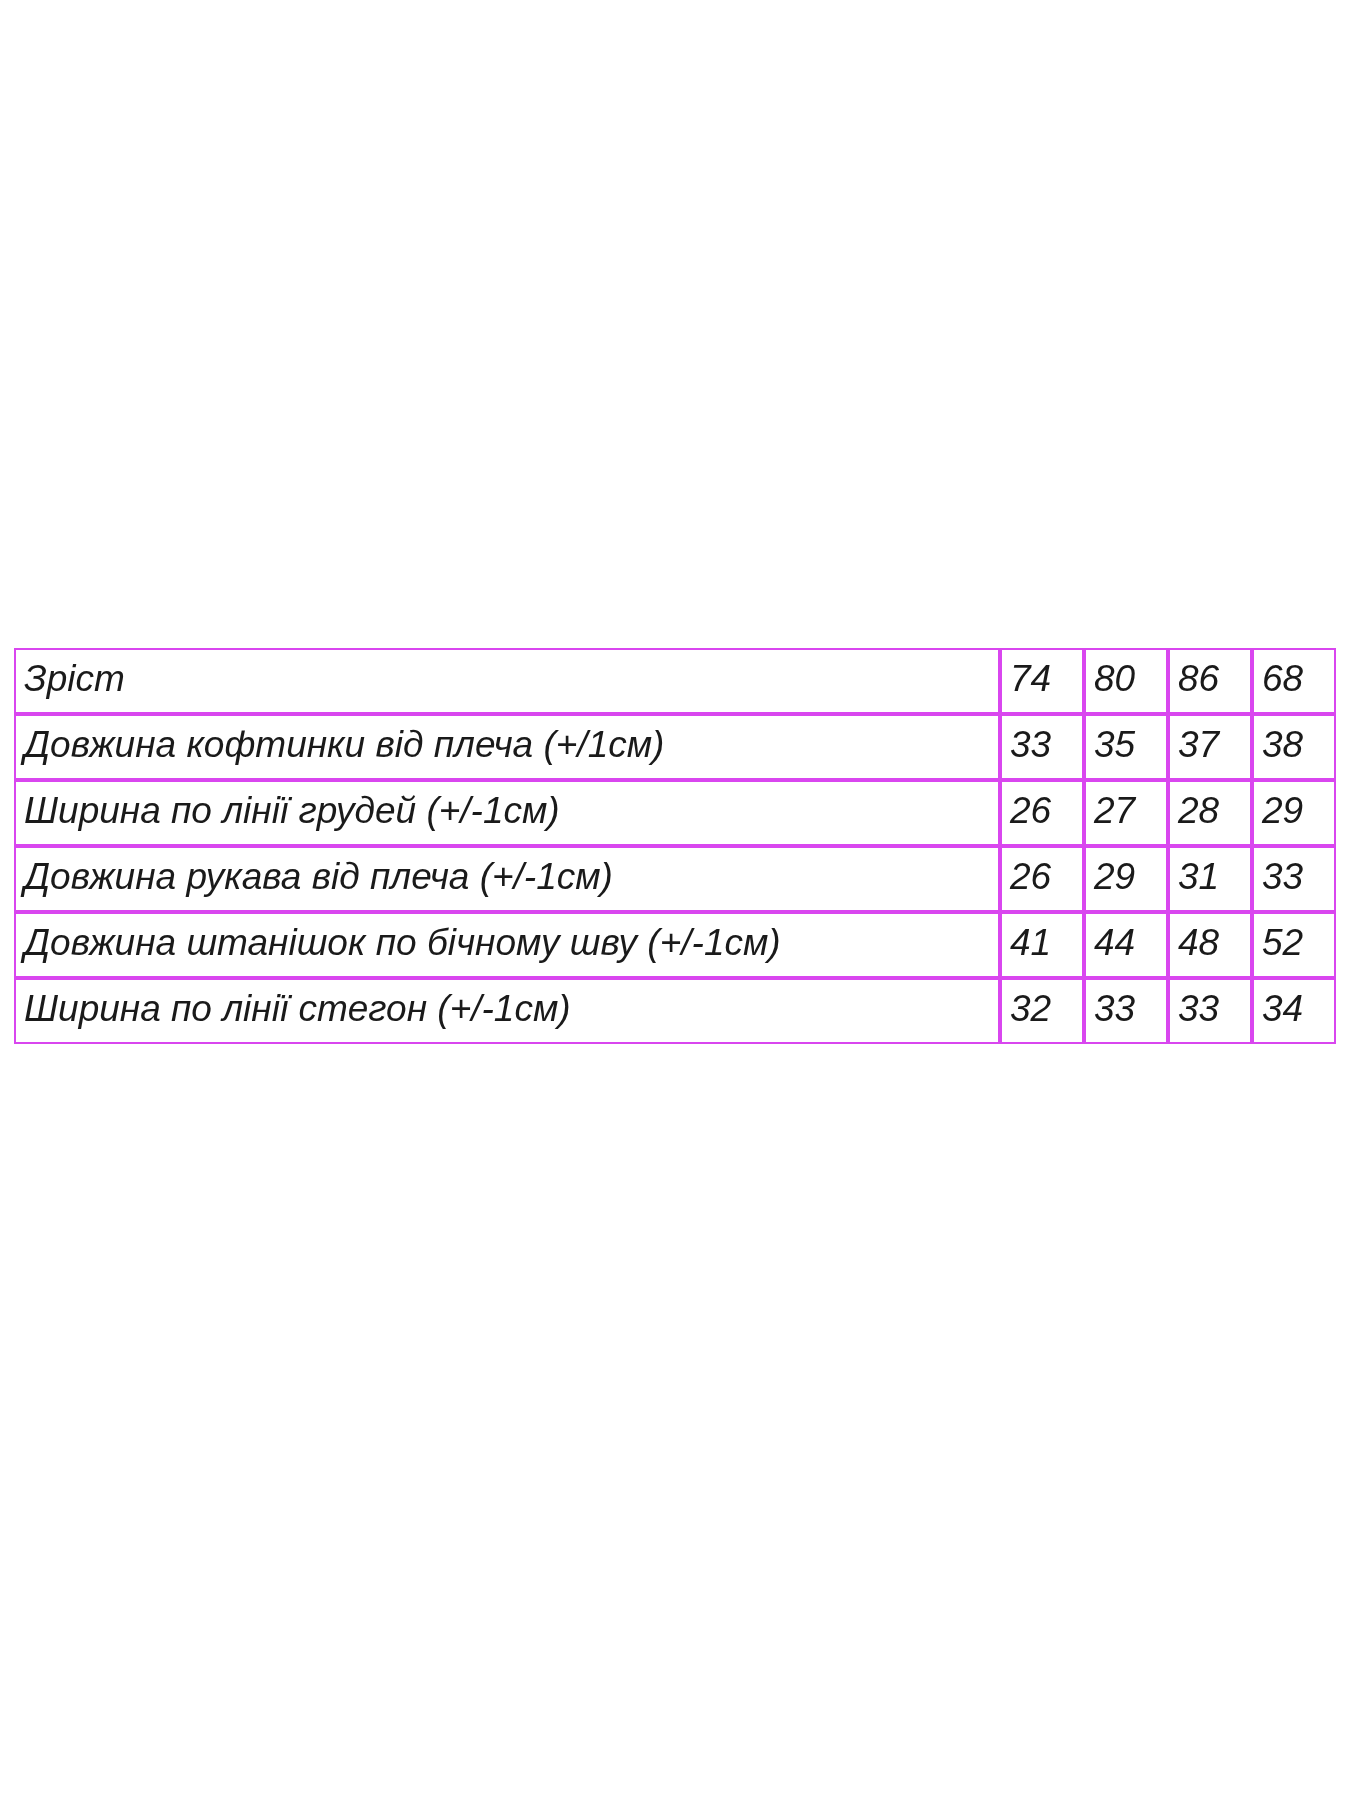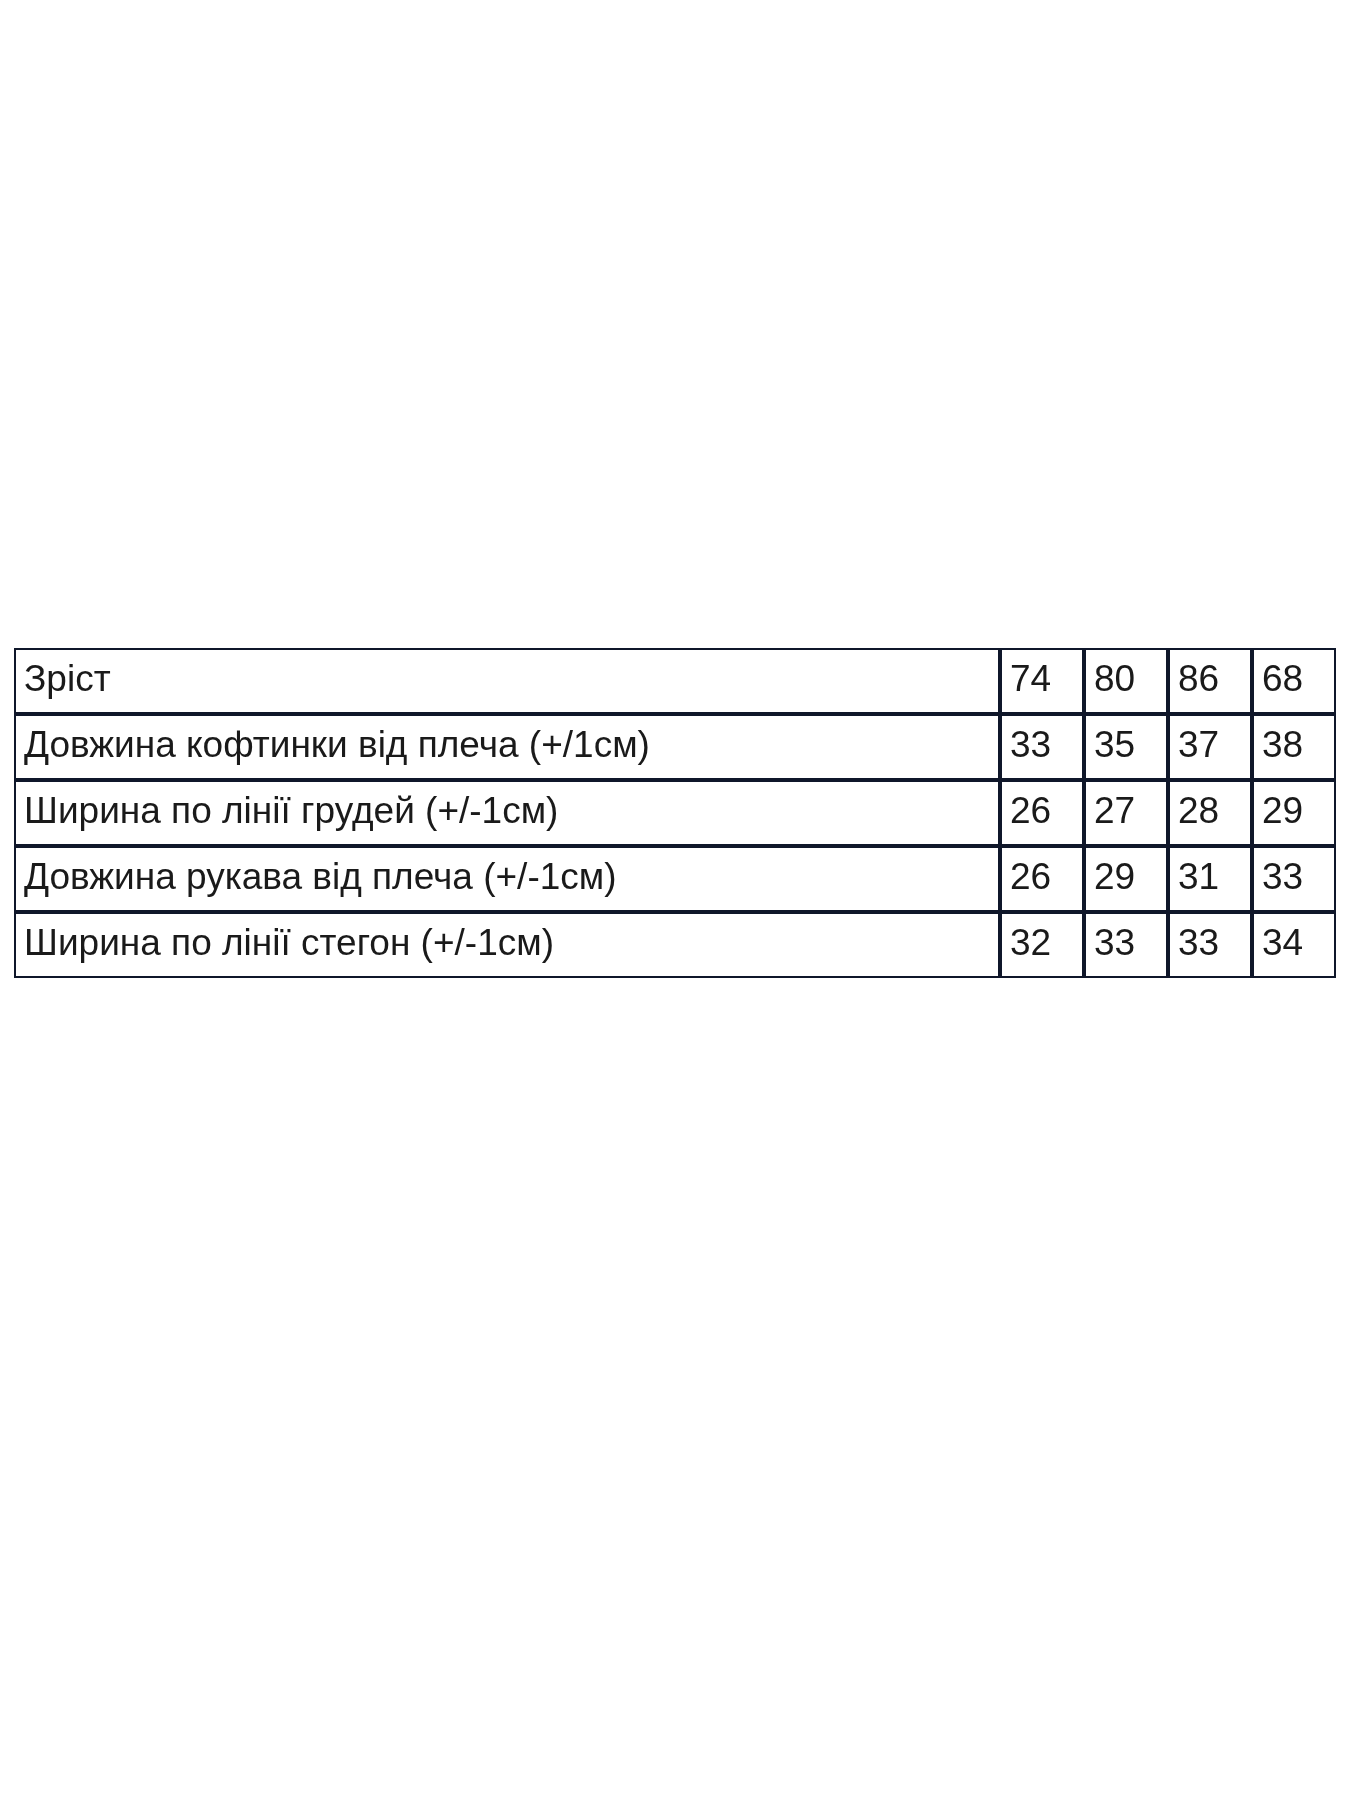--- a/index.html
+++ b/index.html
@@ -29,28 +29,29 @@
     width: 1322px;
   }
   table.size-table {
     border-collapse: separate;
     border-spacing: 0;
     width: 1322px;
     table-layout: fixed;
     background: #ffffff;
   }
   table.size-table td {
-    border: 2px solid #0f172a;
+    border: 2px solid #d946ef;
     padding: 2px 8px 6px 8px;
     font-size: 37px;
     line-height: 1.12;
     white-space: nowrap;
     vertical-align: middle;
     height: 54px;
     background: #ffffff;
+    font-style: italic;
   }
   td.label-cell {
     text-align: left;
     padding-left: 10px;
   }
   td.num-cell {
     text-align: left;
     width: 64px;
     padding-left: 2px;
     padding-right: 2px;
@@ -85,20 +86,27 @@
           <td class="num-cell">29</td>
         </tr>
         <tr>
           <td class="label-cell">Довжина рукава від плеча (+/-1см)</td>
           <td class="num-cell">26</td>
           <td class="num-cell">29</td>
           <td class="num-cell">31</td>
           <td class="num-cell">33</td>
         </tr>
         <tr>
+          <td class="label-cell">Довжина штанішок по бічному шву (+/-1см)</td>
+          <td class="num-cell">41</td>
+          <td class="num-cell">44</td>
+          <td class="num-cell">48</td>
+          <td class="num-cell">52</td>
+        </tr>
+        <tr>
           <td class="label-cell">Ширина по лінії стегон (+/-1см)</td>
           <td class="num-cell">32</td>
           <td class="num-cell">33</td>
           <td class="num-cell">33</td>
           <td class="num-cell">34</td>
         </tr>
       </tbody>
     </table>
   </div>
 </div>

